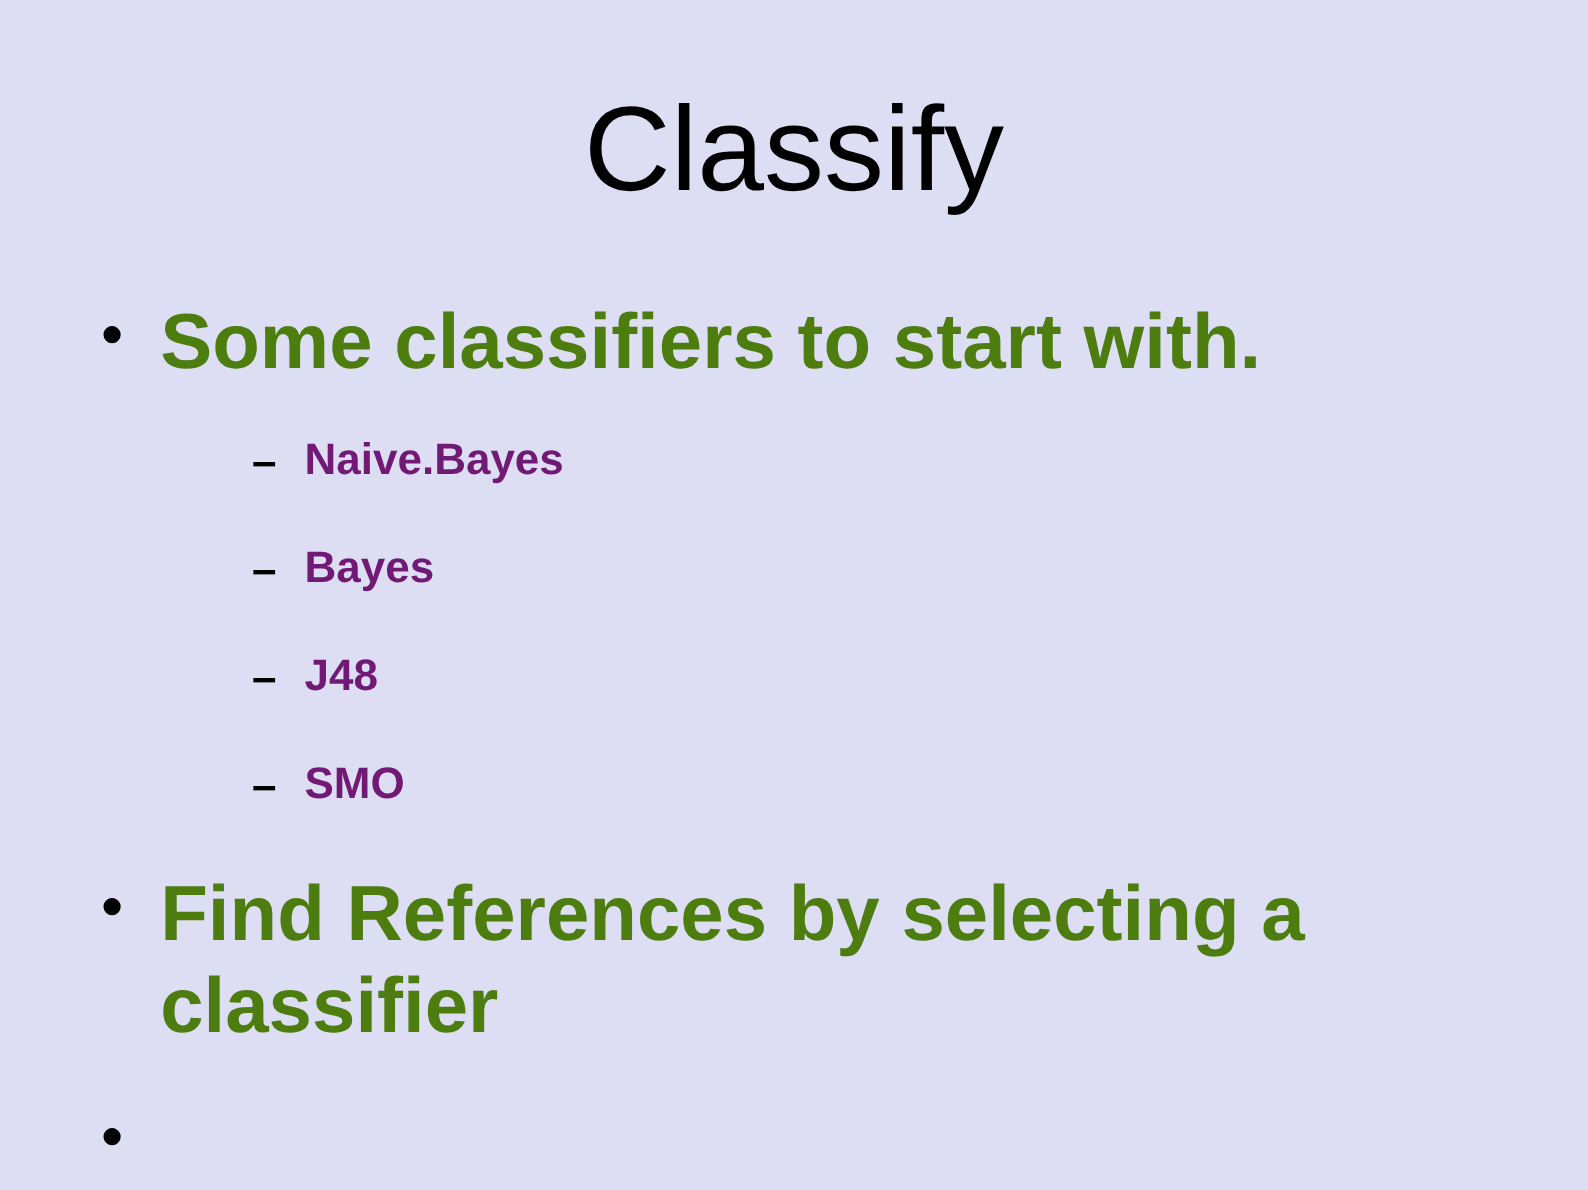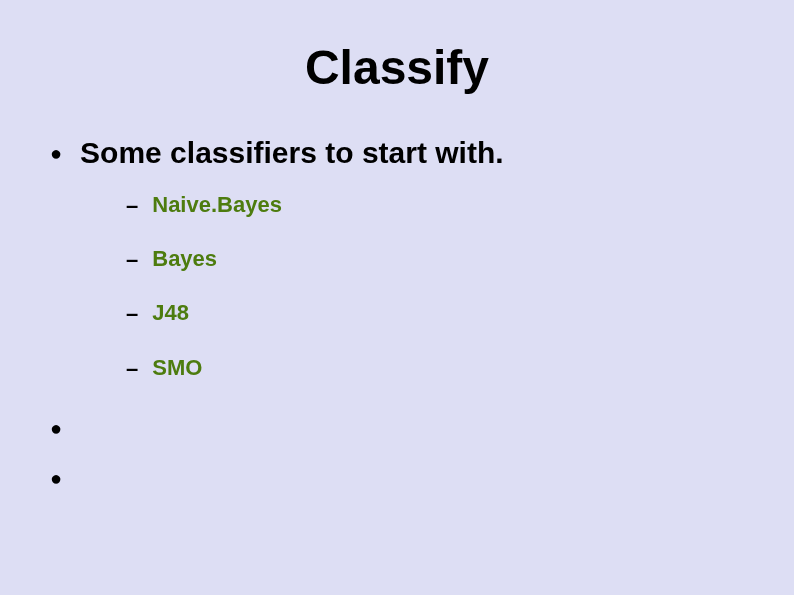--- a/index.html
+++ b/index.html
@@ -14,44 +14,44 @@
       font-family: Arial, Helvetica, sans-serif;
       overflow: hidden;
     }
     .slide {
       width: 100%;
       height: 100%;
       padding: 40px 0 0 0;
     }
     .title {
       text-align: center;
-      font-size: 48px;
-      font-weight: bold;
+      font-size: 60px;
+      font-weight: normal;
       color: #000;
       margin-bottom: 40px;
     }
     .main-list {
       list-style: none;
       padding-left: 50px;
     }
     .main-item {
       display: flex;
       align-items: flex-start;
       margin-bottom: 22px;
     }
     .main-bullet {
       font-size: 20px;
       margin-right: 18px;
       margin-top: 8px;
       line-height: 1;
     }
     .main-text {
-      font-size: 30px;
+      font-size: 39px;
       font-weight: bold;
-      color: #000000;
+      color: #4d7c0f;
       line-height: 1.2;
     }
     .sub-list {
       list-style: none;
       padding-left: 126px;
       margin-bottom: 16px;
     }
     .sub-item {
       display: flex;
       align-items: flex-start;
@@ -60,21 +60,21 @@
     .sub-bullet {
       font-size: 22px;
       font-weight: bold;
       margin-right: 14px;
       line-height: 1;
       margin-top: 2px;
     }
     .sub-text {
       font-size: 22px;
       font-weight: bold;
-      color: #4d7c0f;
+      color: #701a75;
       line-height: 1.1;
     }
   </style>
 </head>
 <body>
 
 <div class="slide">
   <h1 class="title">Classify</h1>
 
   <ul class="main-list">
@@ -99,18 +99,19 @@
     </li>
     <li class="sub-item">
       <span class="sub-bullet">–</span>
       <span class="sub-text">SMO</span>
     </li>
   </ul>
 
   <ul class="main-list">
     <li class="main-item">
       <span class="main-bullet">●</span>
+      <span class="main-text">Find References by selecting a classifier</span>
     </li>
     <li class="main-item">
       <span class="main-bullet">●</span>
     </li>
   </ul>
 </div>
 
 </body></html>

